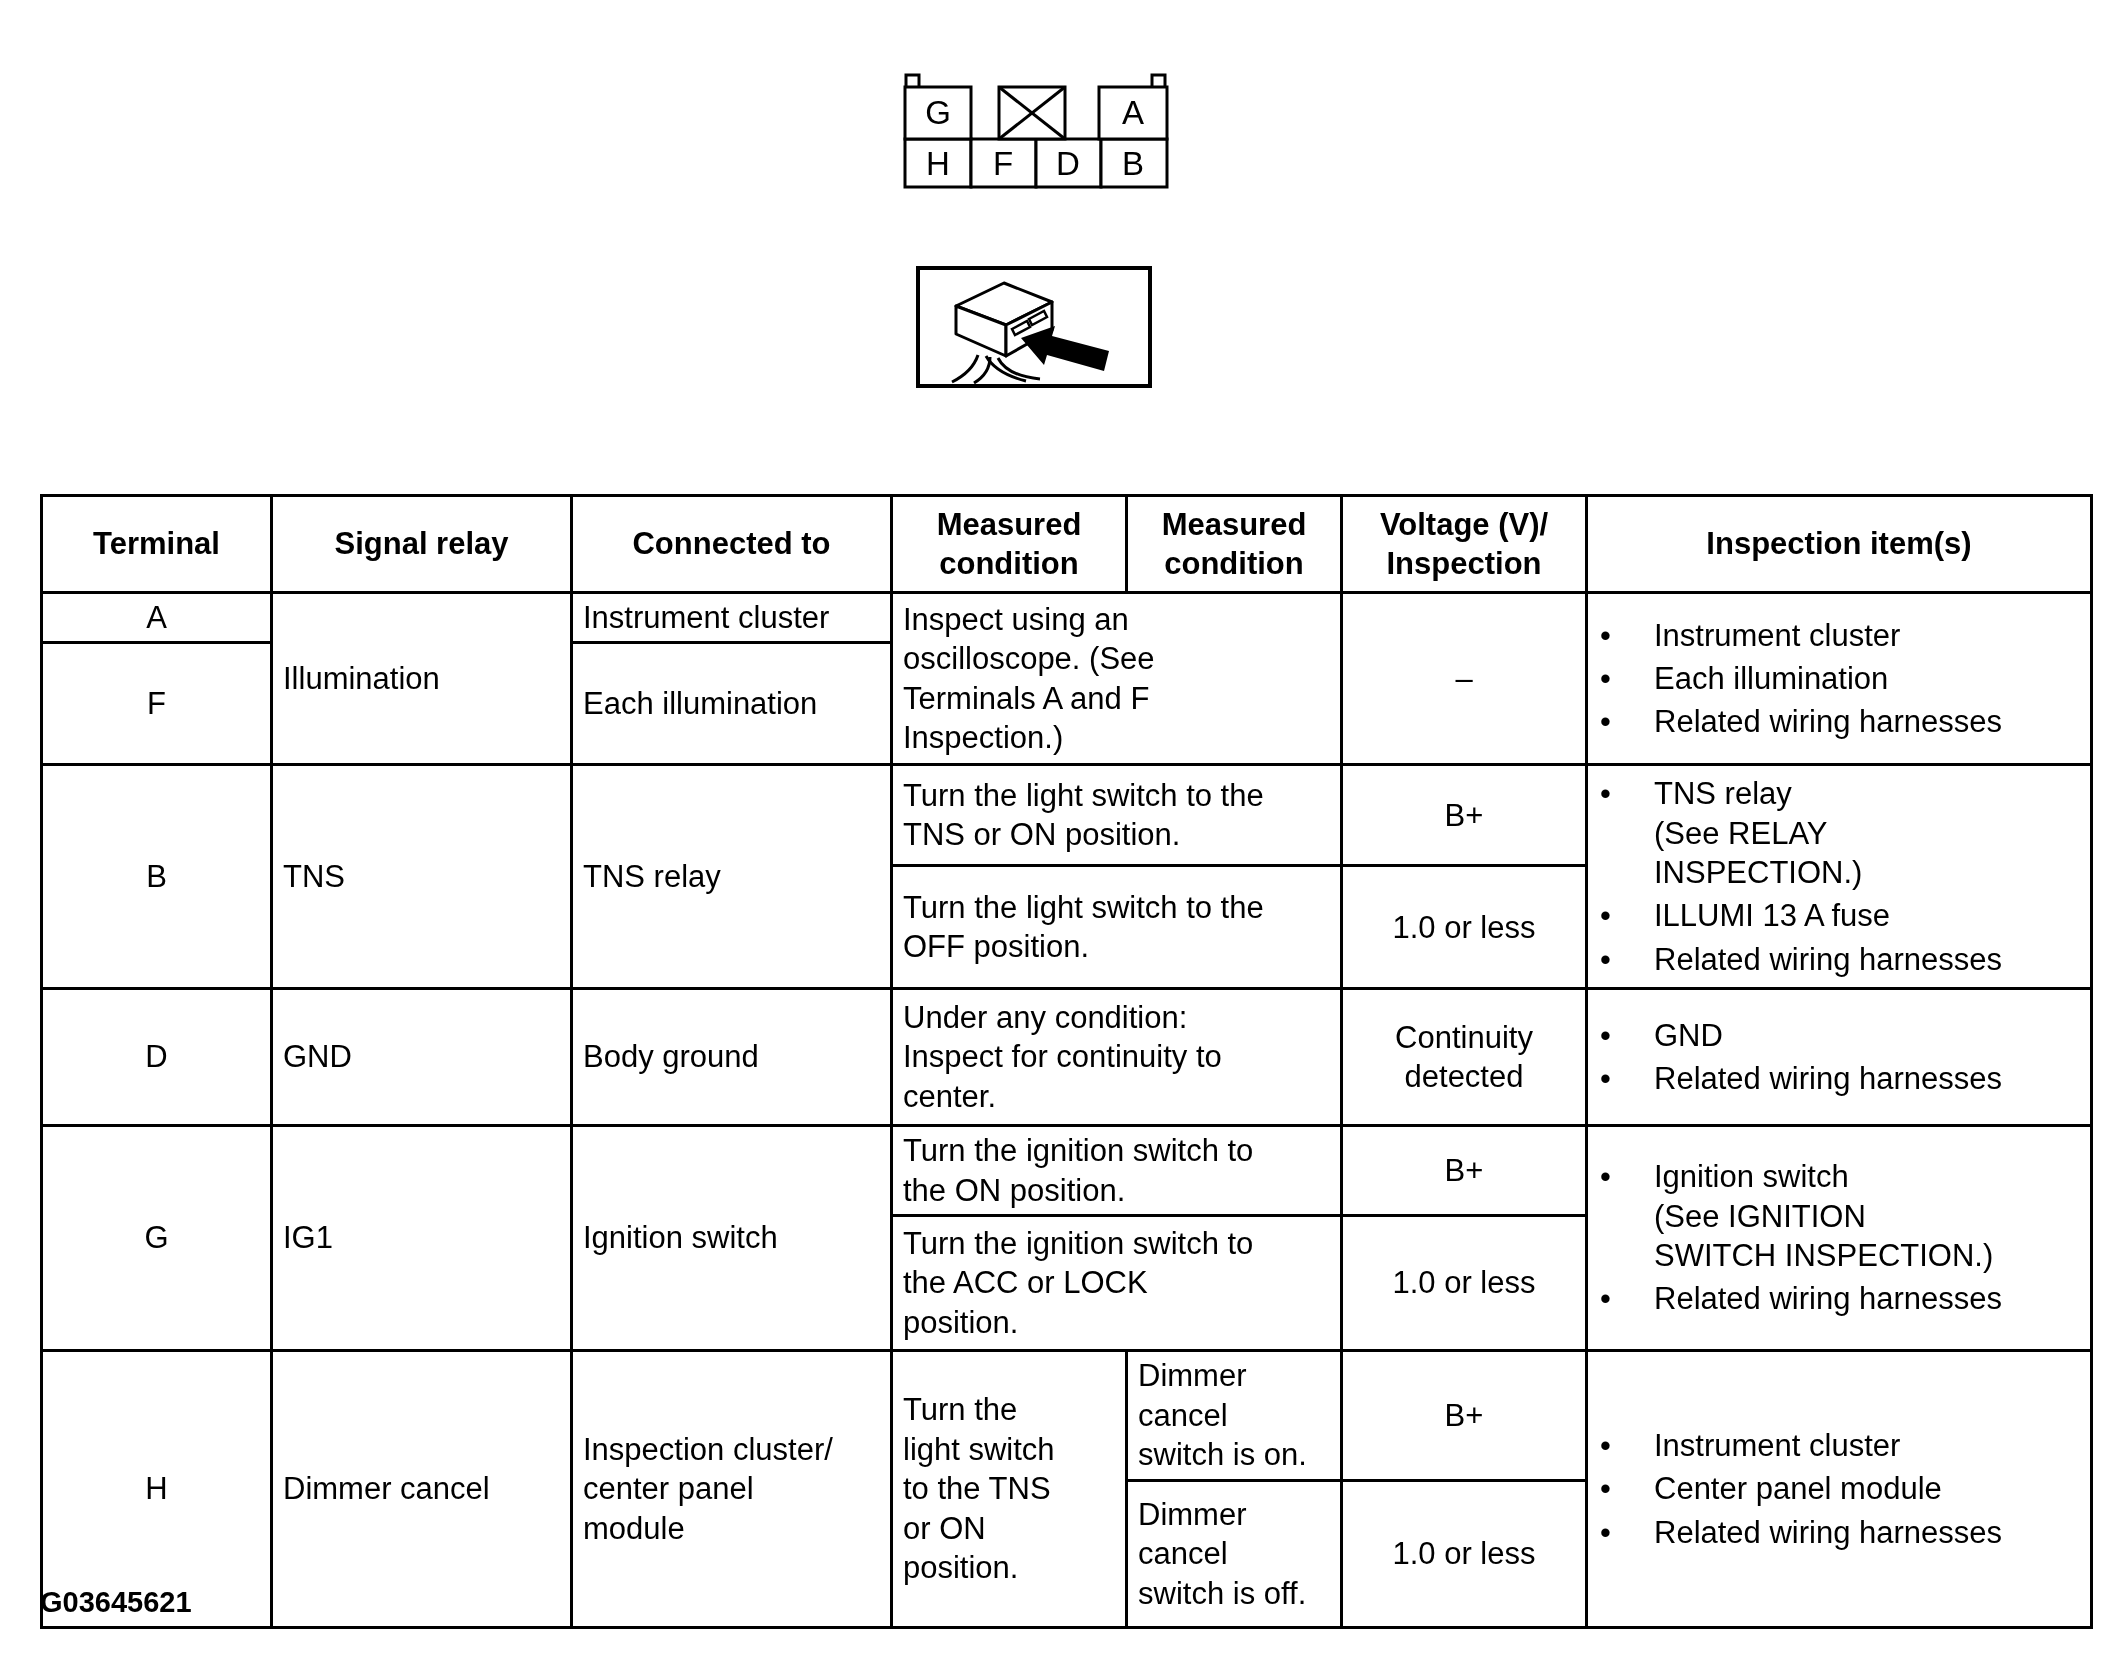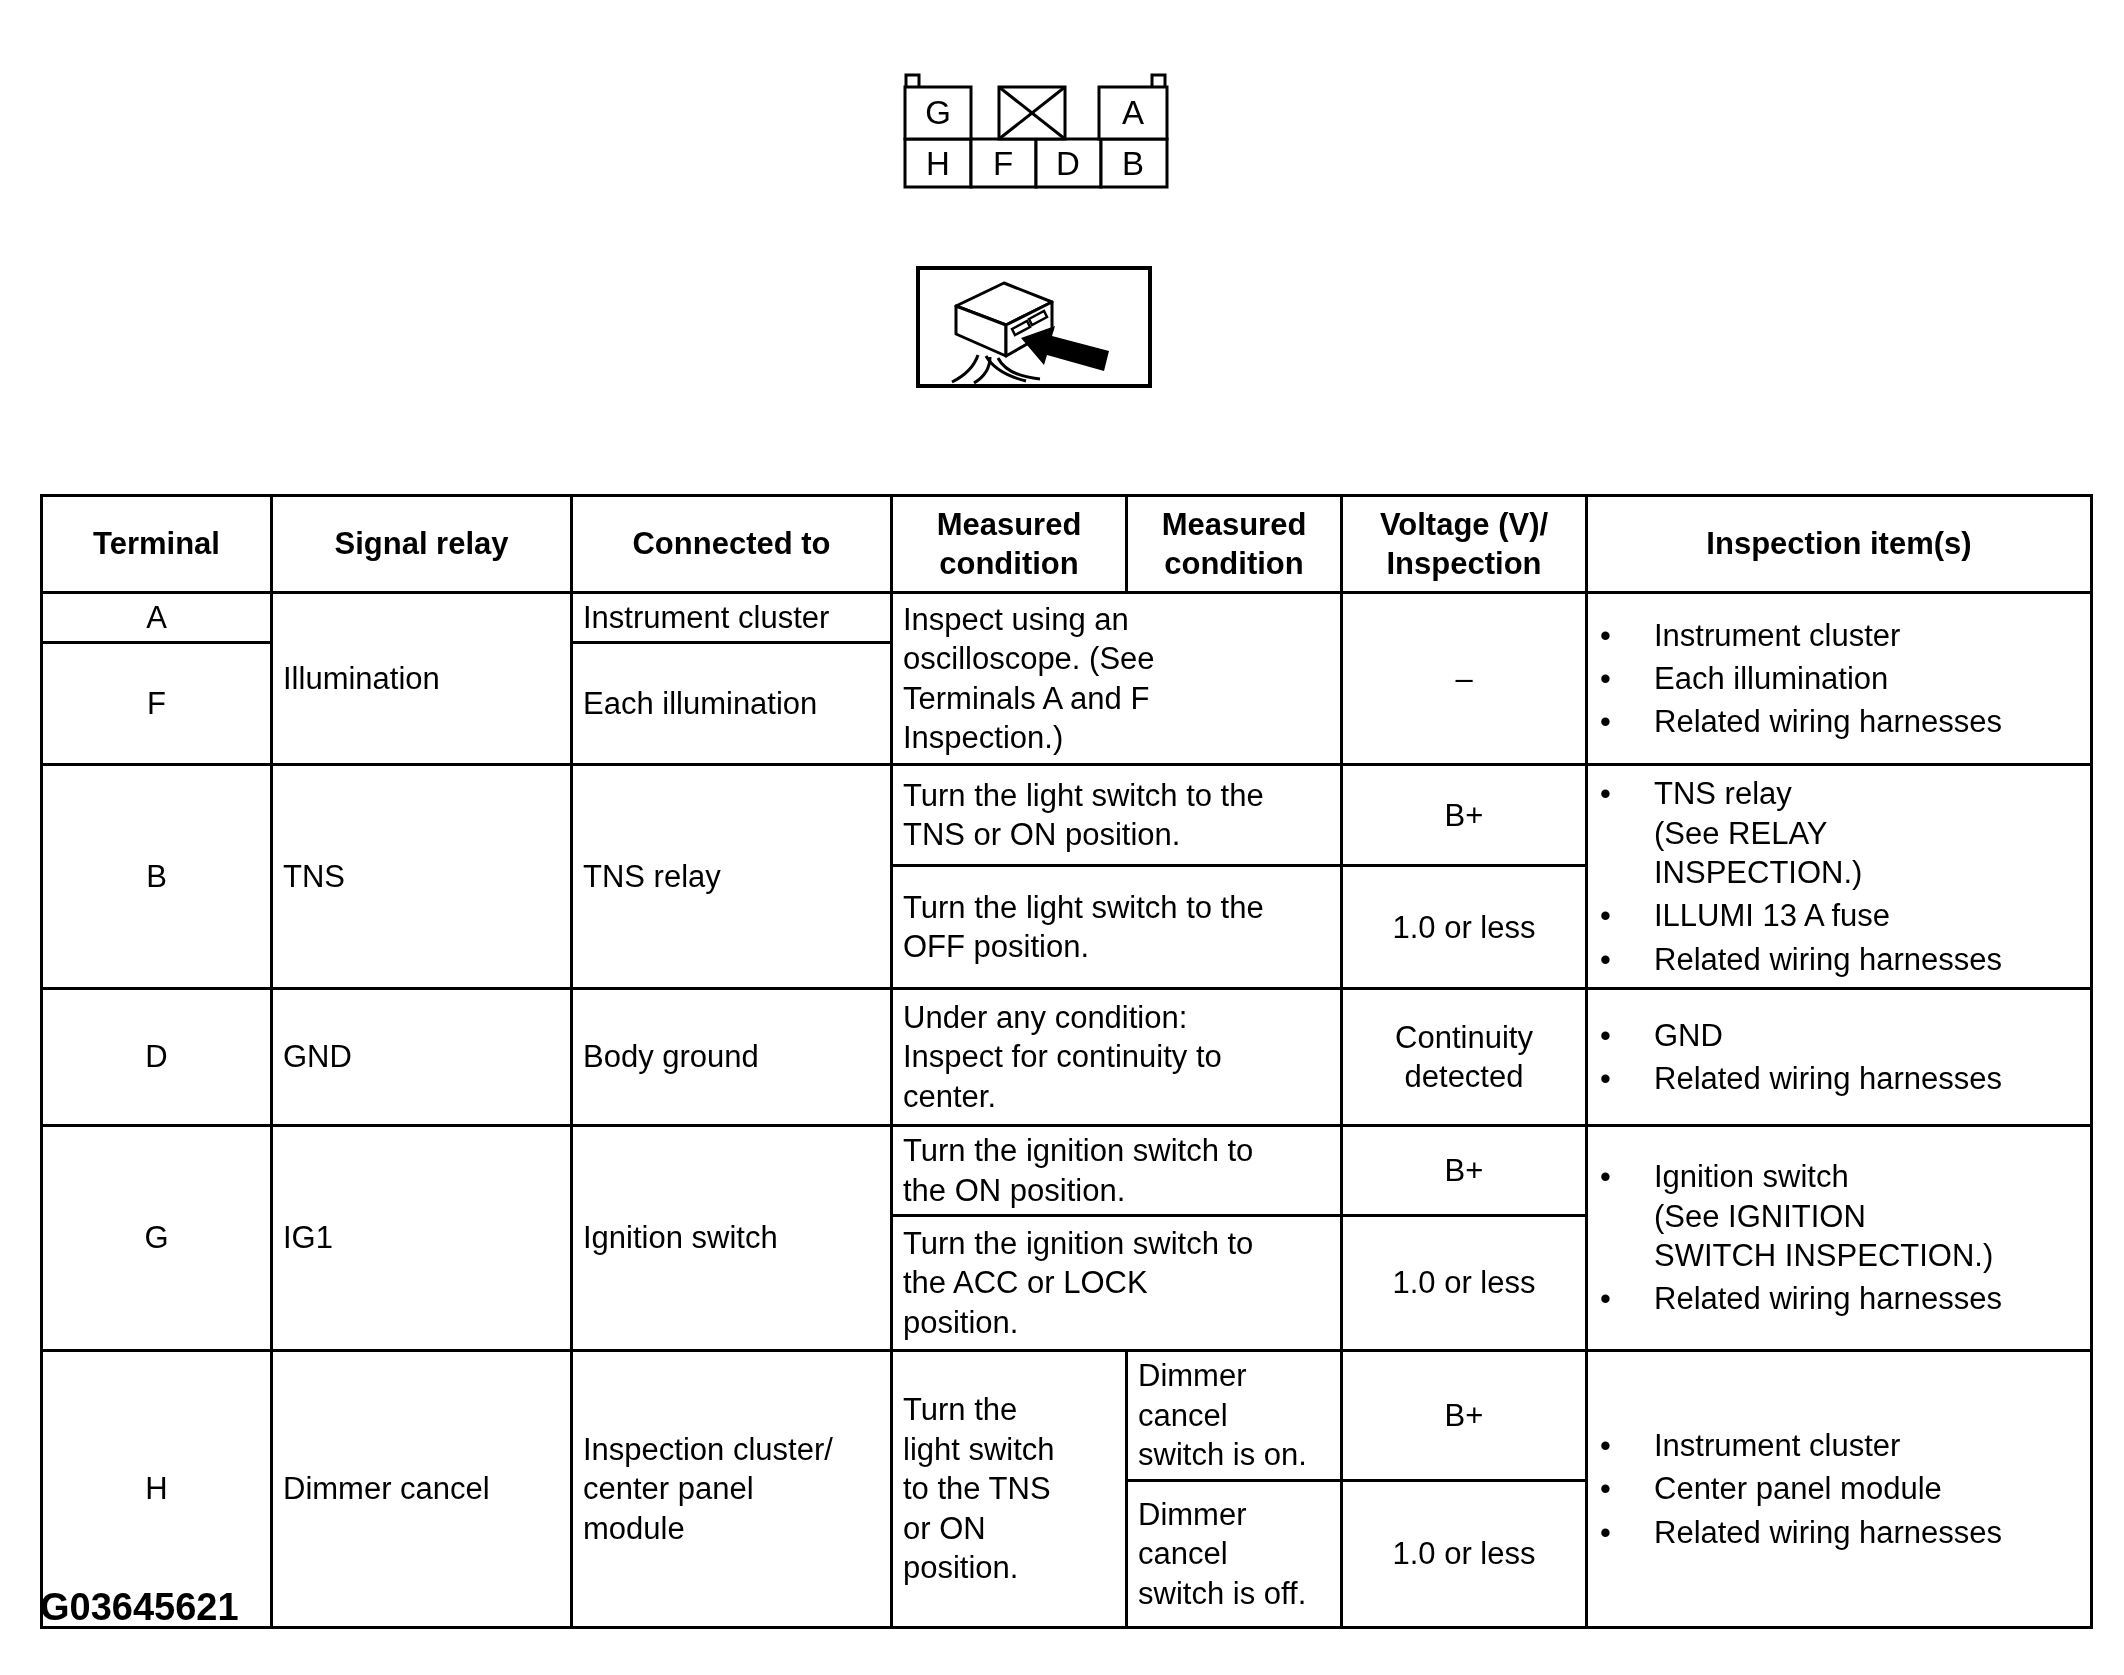--- a/index.html
+++ b/index.html
@@ -16,21 +16,21 @@
   table.insp th{font-weight:bold;text-align:center;white-space:pre-line;padding:4px 4px;}
   td.c{text-align:center;}
   td.l{text-align:left;padding-left:12px;}
   td.topalign{vertical-align:top;padding-top:8px;}
   .pre{white-space:pre-line;}
   td.insp-cell{padding-left:22px;}
   .li{display:flex;align-items:flex-start;margin:4px 0;}
   .blt{flex:none;width:54px;text-align:left;padding-left:2px;}
   .lit{white-space:pre-line;}
 
-  .footer-code{position:absolute;left:40px;top:1586px;font-weight:bold;font-size:38px;}
+  .footer-code{position:absolute;left:40px;top:1586px;font-weight:bold;font-size:29px;}
 </style>
 </head>
 <body>
 
 <div class="pinout">
   <svg width="272" height="120" viewBox="0 0 272 120">
     <g fill="#ffffff" stroke="#000000" stroke-width="3">
 
       <rect x="6" y="3" width="13" height="13"></rect>
       <rect x="252" y="3" width="13" height="13"></rect>

